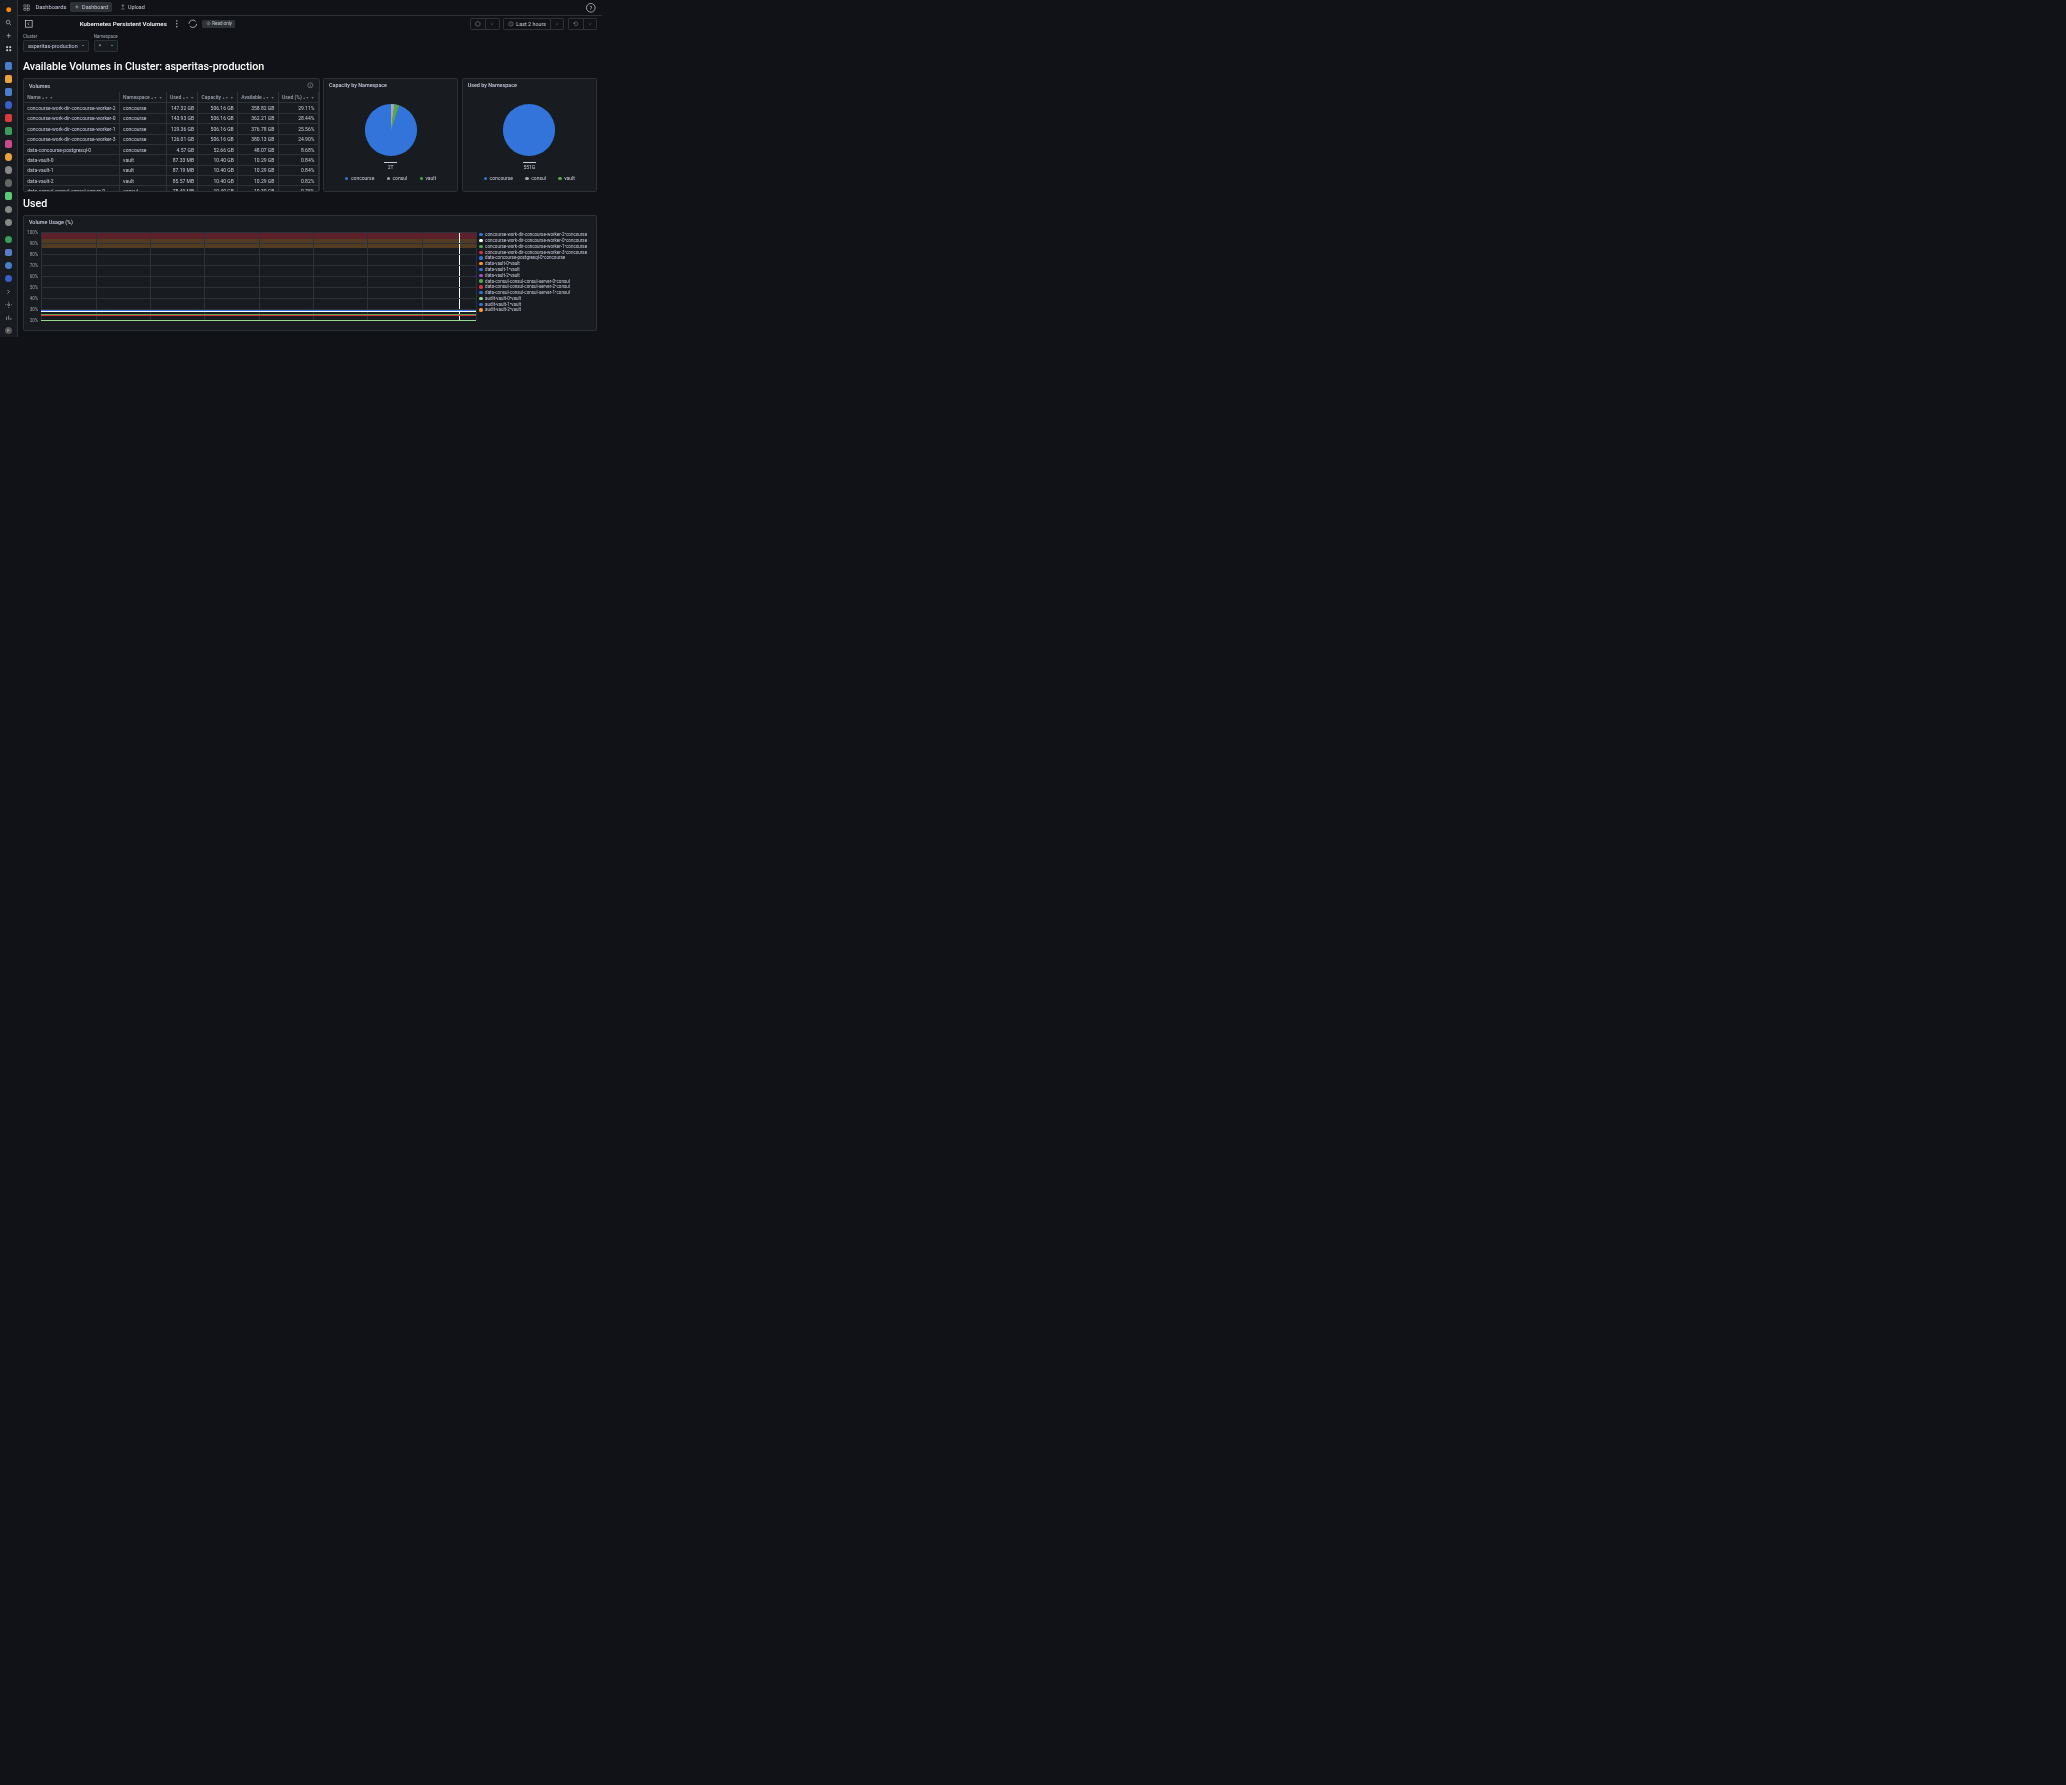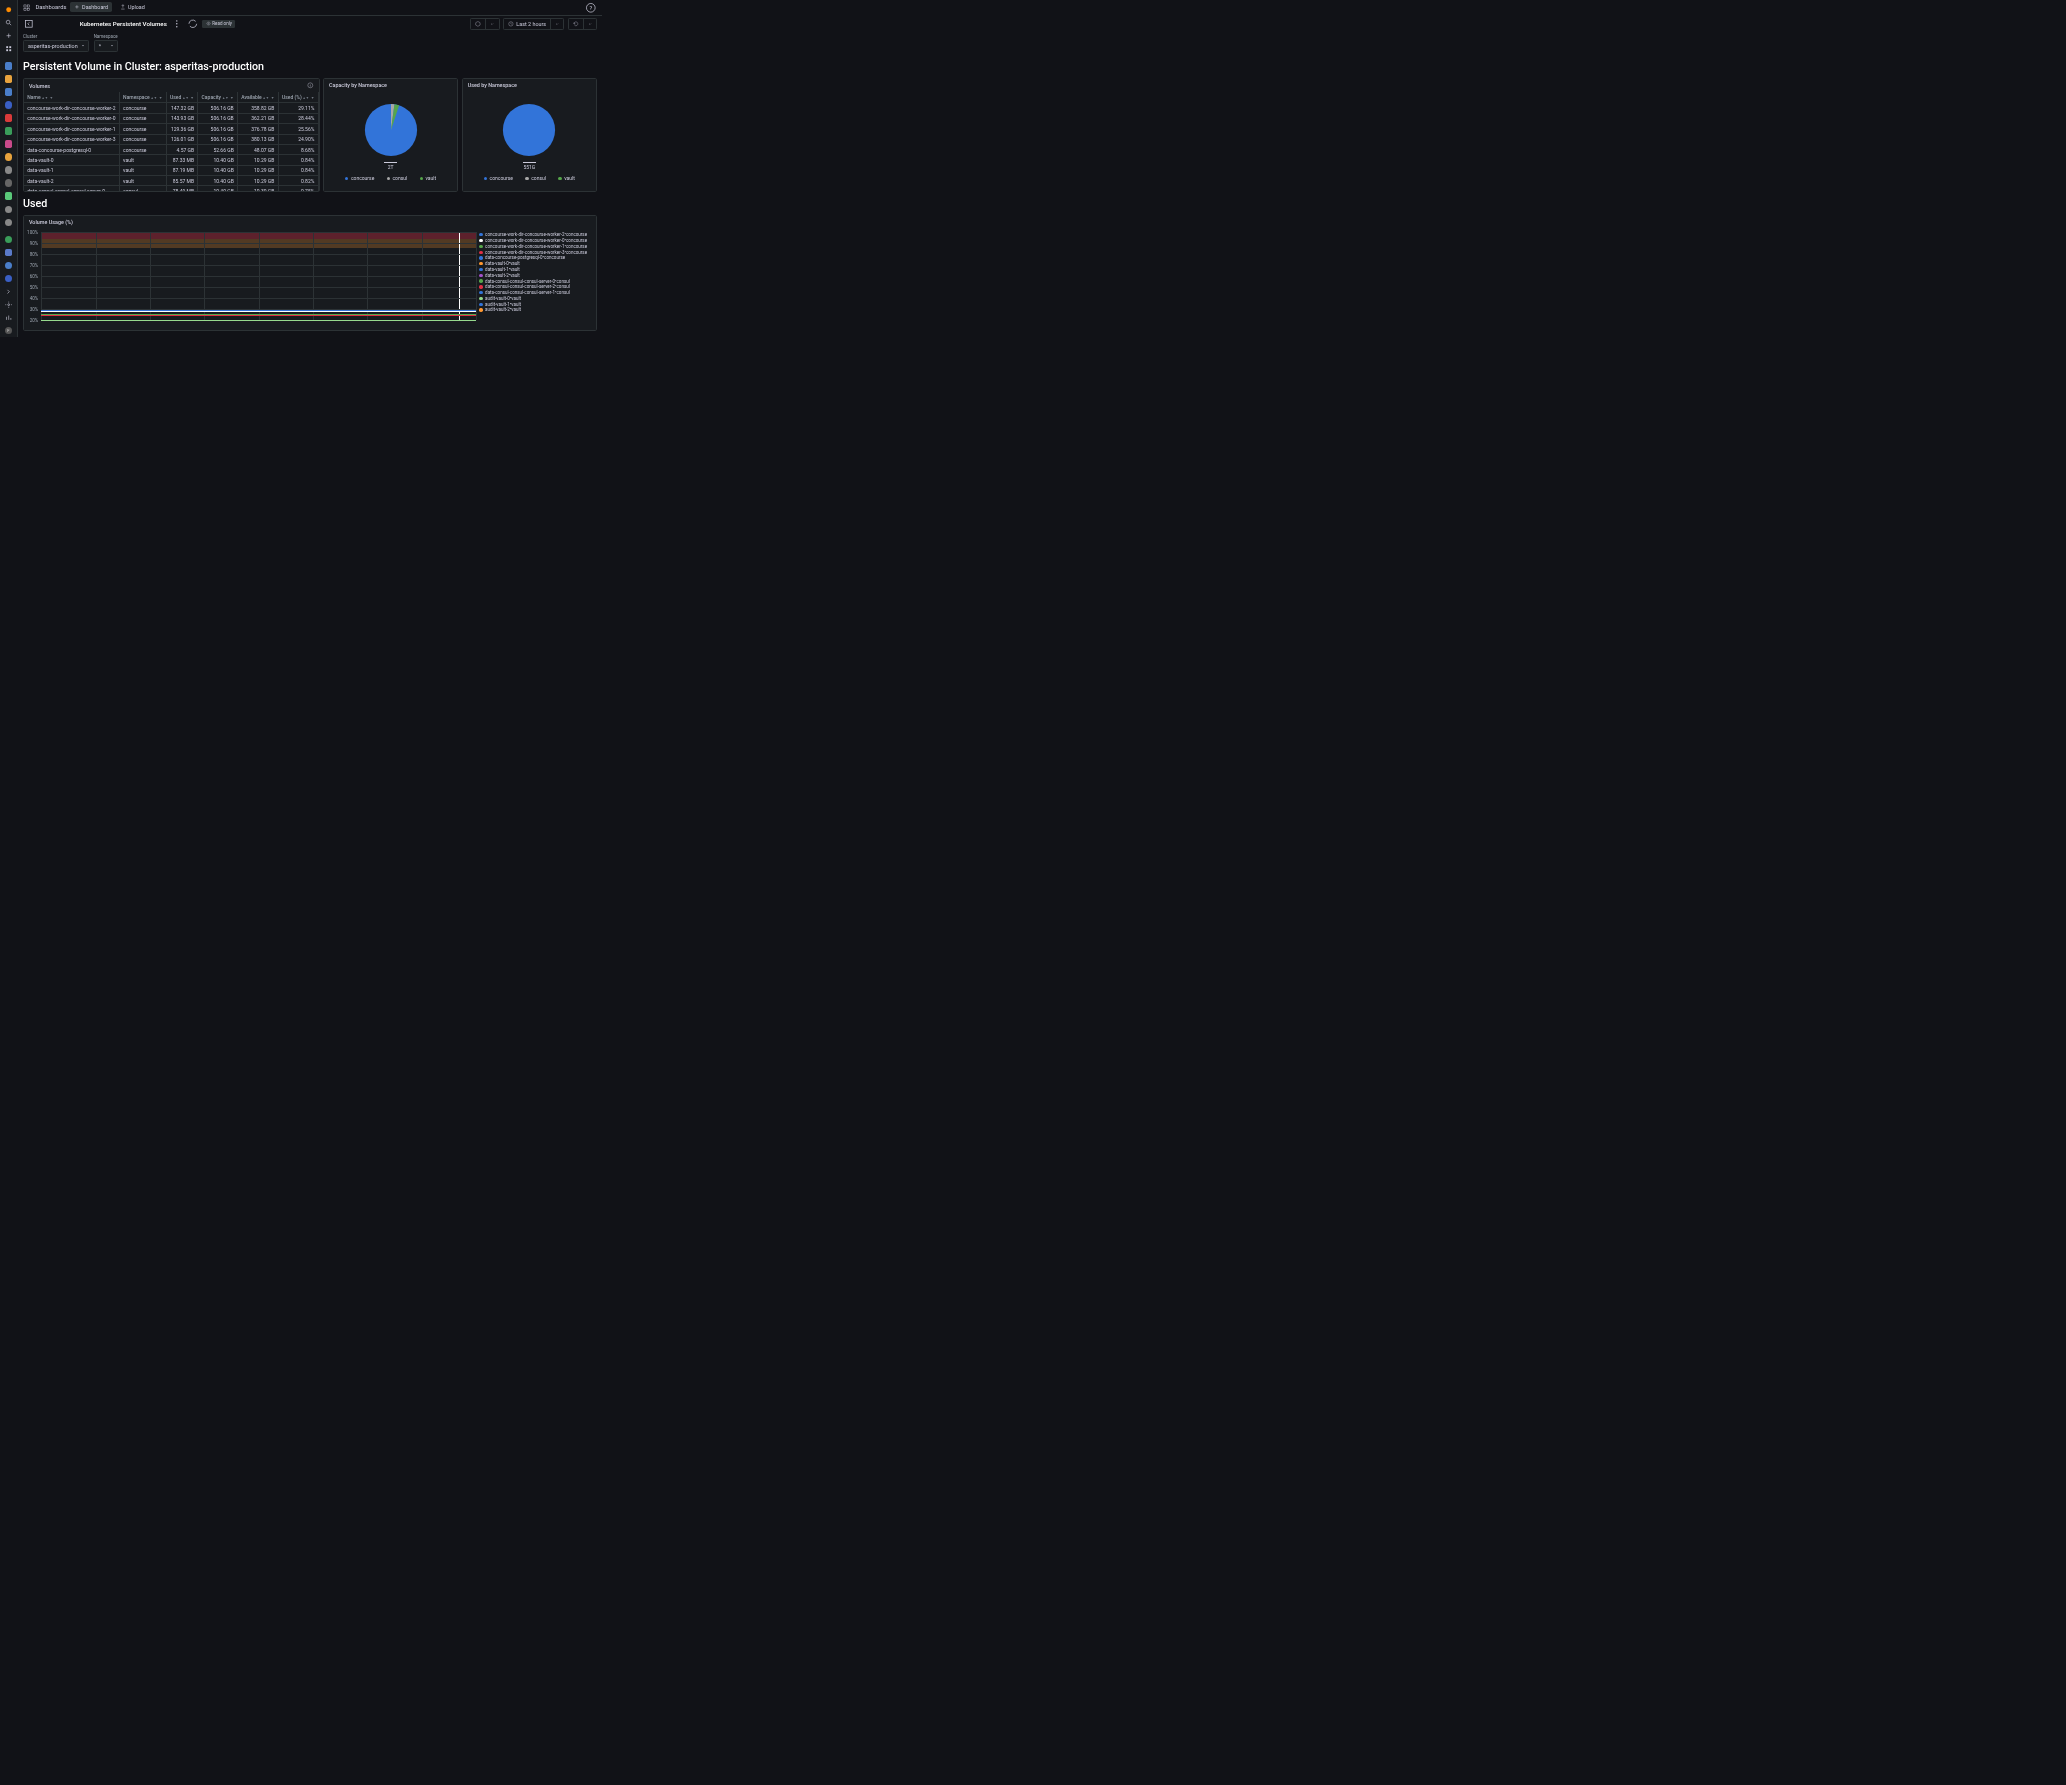--- a/index.html
+++ b/index.html
@@ -393,21 +393,21 @@
       </div>
       <div class="filter-group">
         <span class="filter-label">Namespace</span>
         <div class="filter-select">
             <span>*</span>
           </div>
       </div>
     </div>
 
     <div class="content">
-      <h2 class="section-title">Persistent Volume in Cluster: asperitas-production</h2>
+      <h2 class="section-title">Available Volumes in Cluster: asperitas-production</h2>
 
       <div class="panels-row">
         <div class="panel panel-volumes">
           <div class="panel-header">
             <span>Volumes</span>
             <svg width="6.6" height="6.6" viewBox="0 0 24 24">
                 <circle cx="12" cy="12" r="9" fill="none" stroke="#ccccdc" stroke-width="1.5"></circle>
                 <circle cx="12" cy="8" r="1" fill="#ccccdc"></circle>
                 <path d="M12 11v6" stroke="#ccccdc" stroke-width="1.5"></path>
               </svg>

